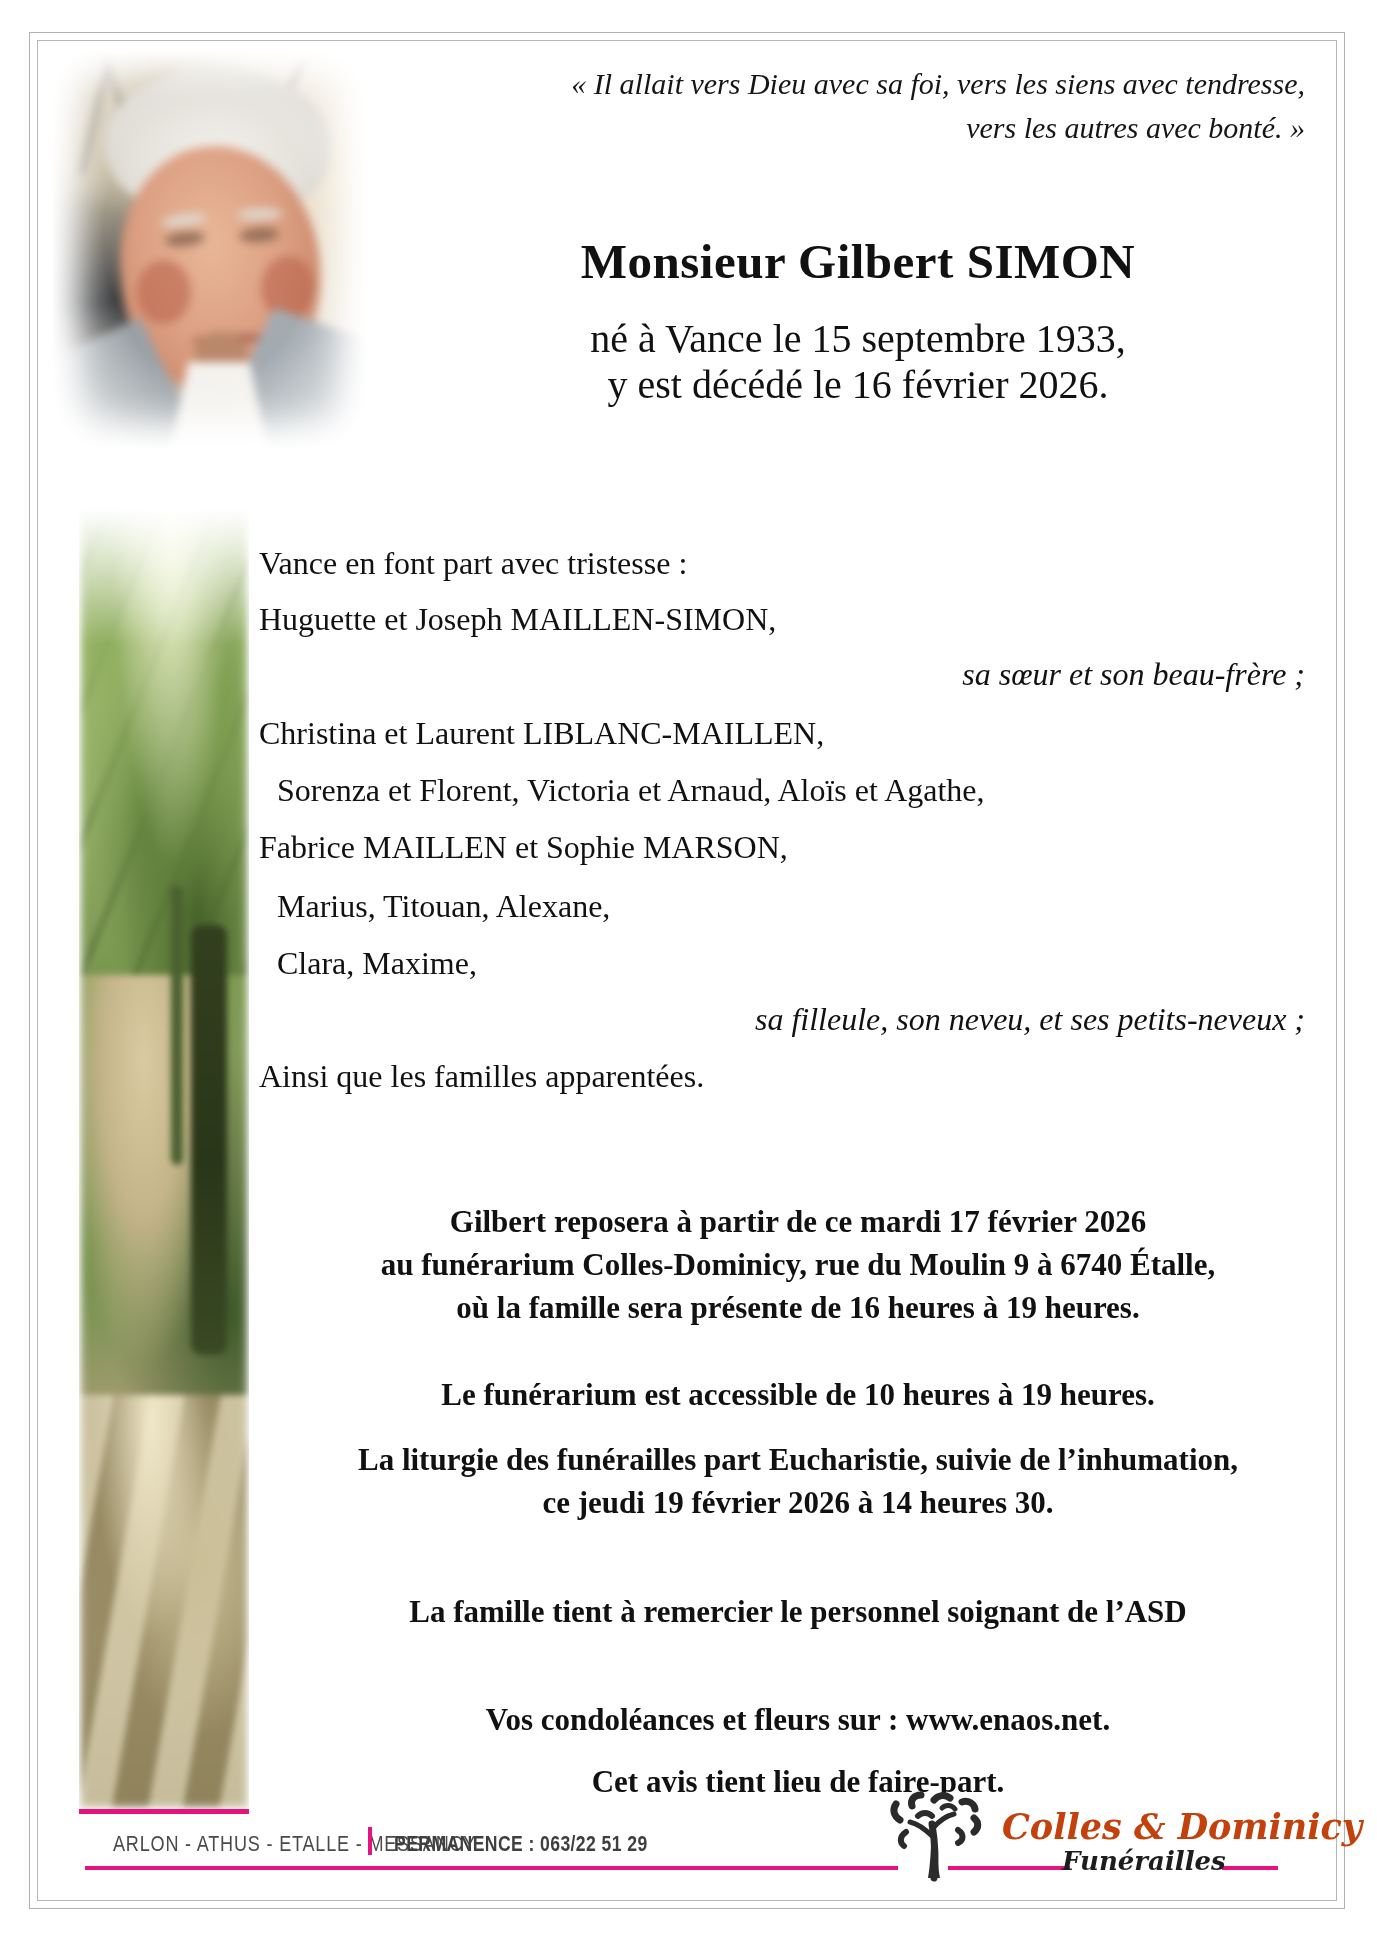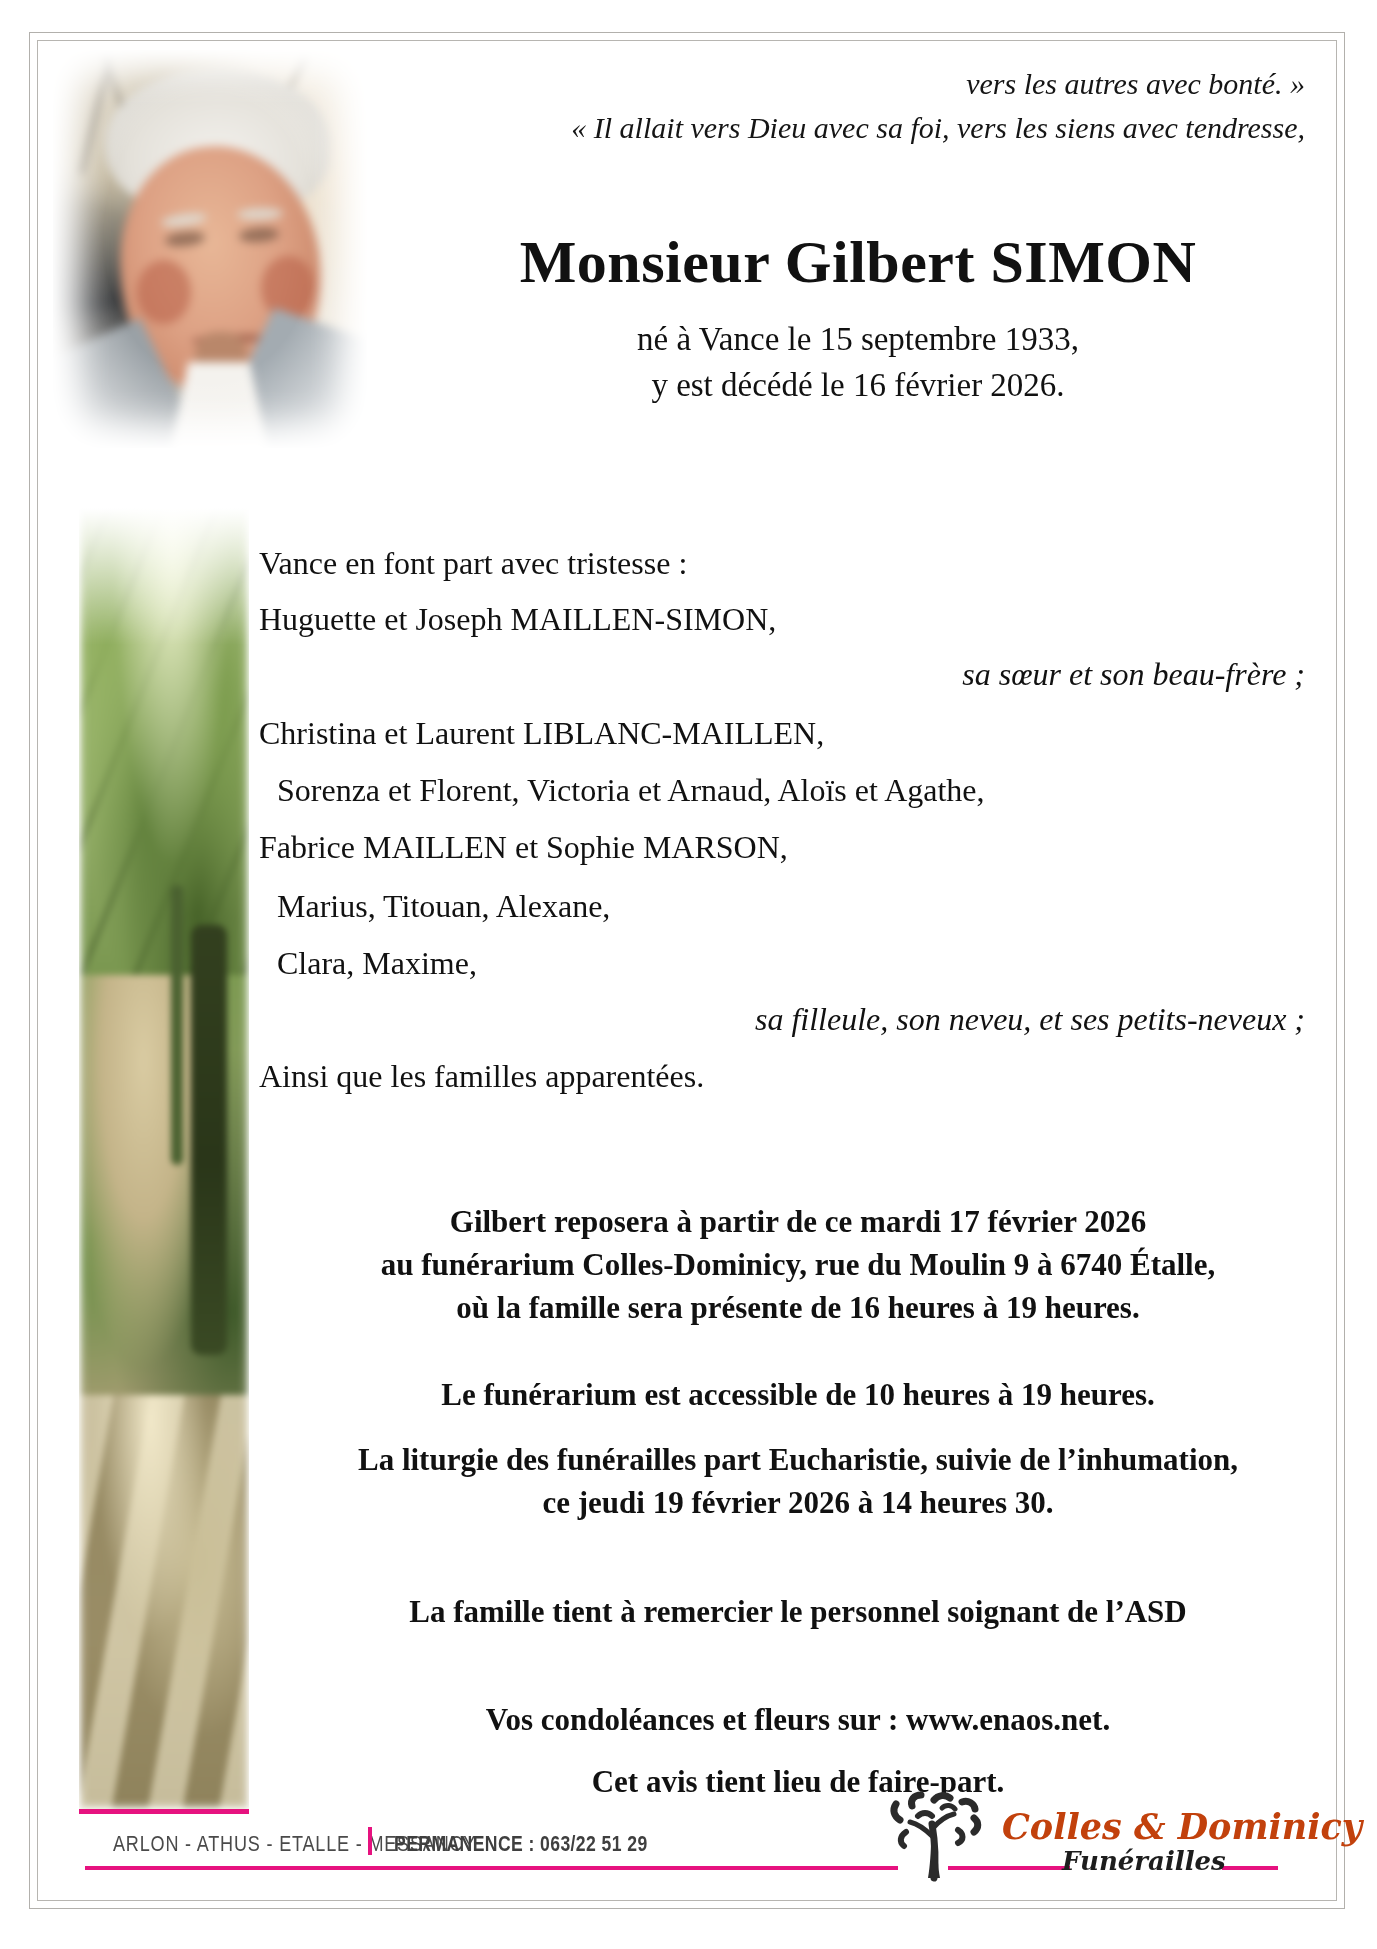--- a/index.html
+++ b/index.html
@@ -83,22 +83,22 @@
   .f-fade-top{position:absolute;left:0;top:0;width:100%;height:190px;
      background:linear-gradient(#ffffff 0%, #ffffff 28%, rgba(255,255,255,0) 100%);}
   .f-fade-side{position:absolute;inset:0;
      box-shadow:inset 0 0 10px 3px rgba(255,255,255,.55);}
   .forest-underline{position:absolute;left:79px;top:1809px;width:170px;height:5px;}
 
   
   .quote{position:absolute;right:72px;top:62px;width:880px;text-align:right;
          font-style:italic;font-size:30px;line-height:44px;color:#151515;}
   .header-block{position:absolute;left:370px;top:232px;width:976px;text-align:center;}
-  .deceased-name{font-size:60px;font-weight:bold;line-height:60px;letter-spacing:.5px;}
-  .life-dates{margin-top:24px;font-size:33px;line-height:46px;}
+  .deceased-name{font-size:49px;font-weight:bold;line-height:60px;letter-spacing:.5px;}
+  .life-dates{margin-top:24px;font-size:40px;line-height:46px;}
 
   .fam{position:absolute;font-size:32px;line-height:40px;white-space:nowrap;}
   .fam.left{left:259px;}
   .fam.indent{left:277px;}
   .fam.rel{right:72px;text-align:right;font-style:italic;}
 
   .cer{position:absolute;left:250px;width:1096px;text-align:center;
        font-weight:bold;font-size:31px;line-height:43px;}
 
   
@@ -145,22 +145,22 @@
     <div class="p-mouth"></div>
     <div class="p-neck"></div>
     <div class="p-collar-l"></div>
     <div class="p-collar-r"></div>
     <div class="p-under"></div>
   </div>
   <div class="p-vignette"></div>
 </div>
 
 <div class="quote">
+  <div>« Il allait vers Dieu avec sa foi, vers les siens avec tendresse,</div>
   <div>vers les autres avec bonté. »</div>
-  <div>« Il allait vers Dieu avec sa foi, vers les siens avec tendresse,</div>
 </div>
 
 <div class="header-block">
   <div class="deceased-name">Monsieur Gilbert SIMON</div>
   <div class="life-dates">
     <div>né à Vance le 15 septembre 1933,</div>
     <div>y est décédé le 16 février 2026.</div>
   </div>
 </div>
 

